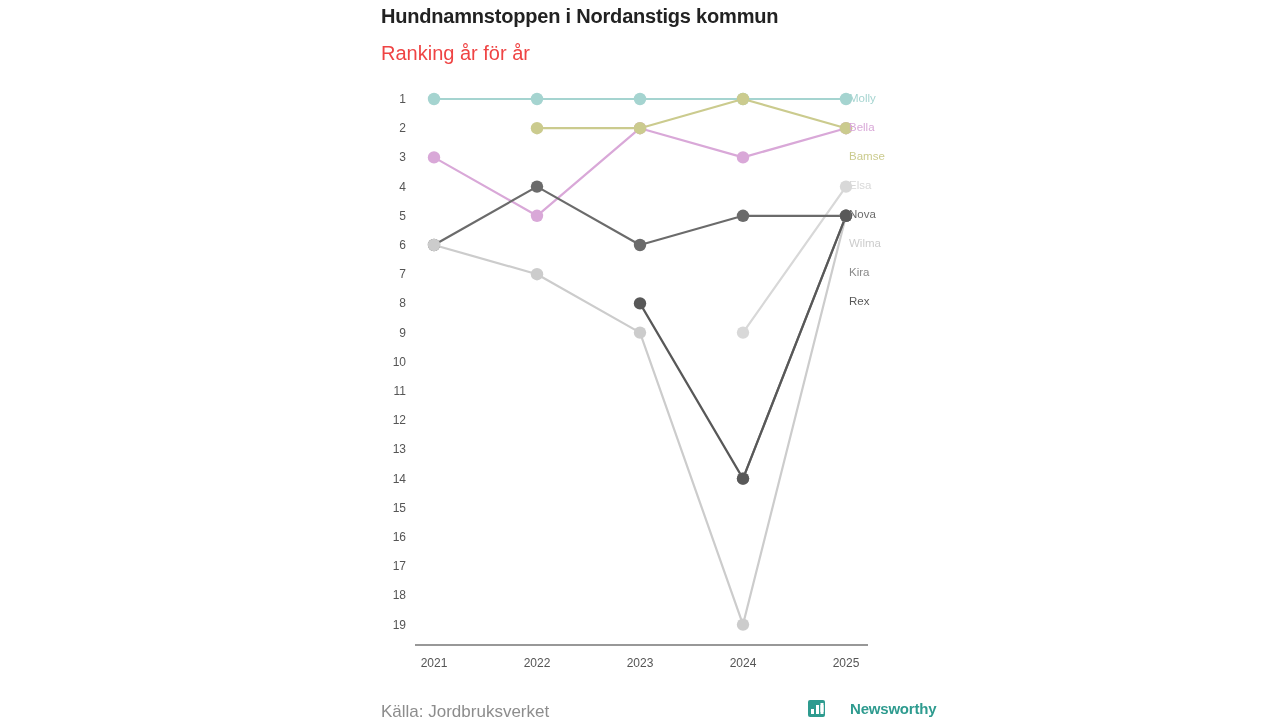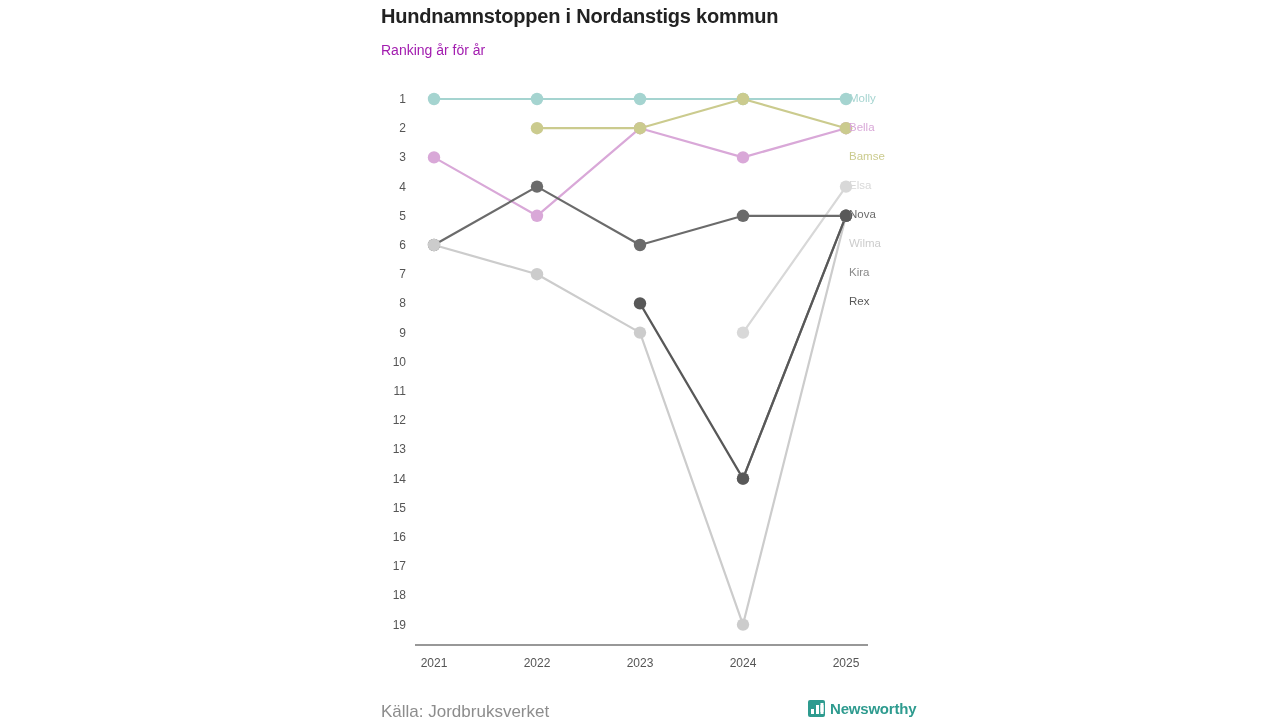--- a/index.html
+++ b/index.html
@@ -26,22 +26,22 @@
     top: 5px;
     font-size: 20px;
     font-weight: bold;
     color: #222222;
     letter-spacing: -0.2px;
   }
   .chart-subtitle {
     position: absolute;
     left: 381px;
     top: 42px;
-    font-size: 14px;
-    color: #a21caf;
+    font-size: 20px;
+    color: #ef4444;
   }
   .plot-wrap {
     position: absolute;
     left: 0;
     top: 0;
     width: 1280px;
     height: 720px;
   }
   svg.plot {
     position: absolute;
@@ -69,21 +69,21 @@
     top: 702px;
     font-size: 17px;
     color: #8d8d8d;
   }
   .brand {
     position: absolute;
     left: 808px;
     top: 700px;
     display: flex;
     align-items: center;
-    gap: 5px;
+    gap: 25px;
   }
   .brand-mark {
     width: 17px;
     height: 17px;
     background: #2e9b8f;
     border-radius: 2px;
     display: inline-block;
     position: relative;
   }
   .brand-mark::before {

